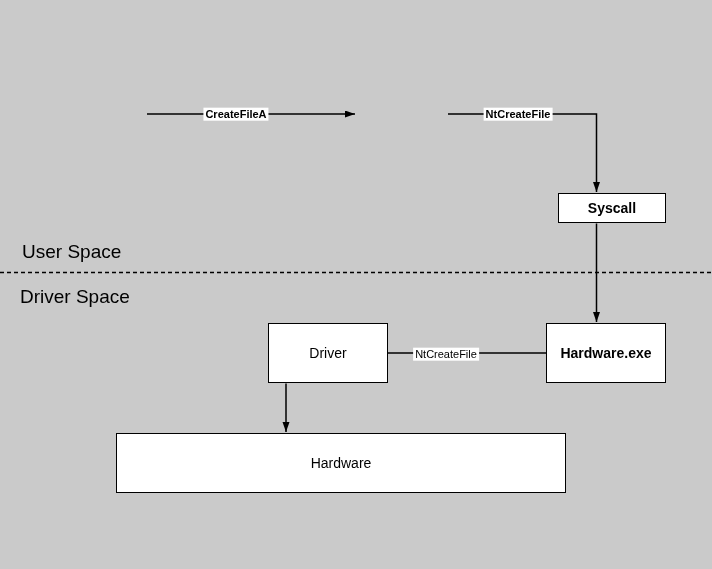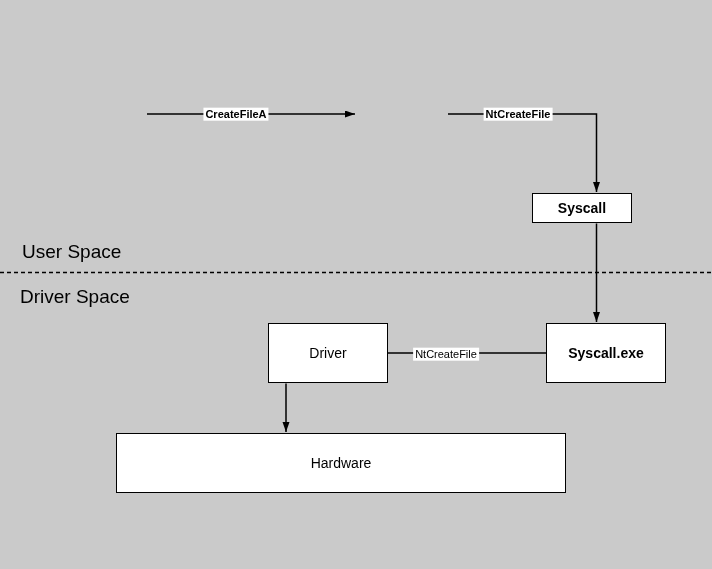--- a/index.html
+++ b/index.html
@@ -43,26 +43,26 @@
     <path d="M0,272.5 H712" stroke="#000" stroke-width="1.3" stroke-dasharray="4 3" fill="none"></path>
     <path d="M147,114 L355,114" stroke="#000" stroke-width="1.5" fill="none" marker-end="url(#arrow)"></path>
     <path d="M448,114 L596.5,114 L596.5,192" stroke="#000" stroke-width="1.5" fill="none" marker-end="url(#arrow)"></path>
     <path d="M596.5,223.5 L596.5,322" stroke="#000" stroke-width="1.5" fill="none" marker-end="url(#arrow)"></path>
     <path d="M546,353 L358.5,353" stroke="#000" stroke-width="1.5" fill="none" marker-end="url(#arrow)"></path>
     <path d="M286,383.5 L286,432" stroke="#000" stroke-width="1.5" fill="none" marker-end="url(#arrow)"></path>
   </svg>
 
 
 
-  <div class="node rect bold" style="left:532px;top:193px;width:100px;height:30px;">
+  <div class="node rect bold" style="left:558px;top:193px;width:108px;height:30px;">
     <span>Syscall</span>
   </div>
 
   <div class="node rect bold" style="left:546px;top:323px;width:120px;height:60px;">
-    <span>Syscall.exe</span>
+    <span>Hardware.exe</span>
   </div>
 
   <div class="node rect" style="left:236px;top:323px;width:120px;height:60px;margin-left:32px;">
     <span>Driver</span>
   </div>
 
   <div class="node rect" style="left:116px;top:433px;width:450px;height:60px;">
     <span>Hardware</span>
   </div>
 

